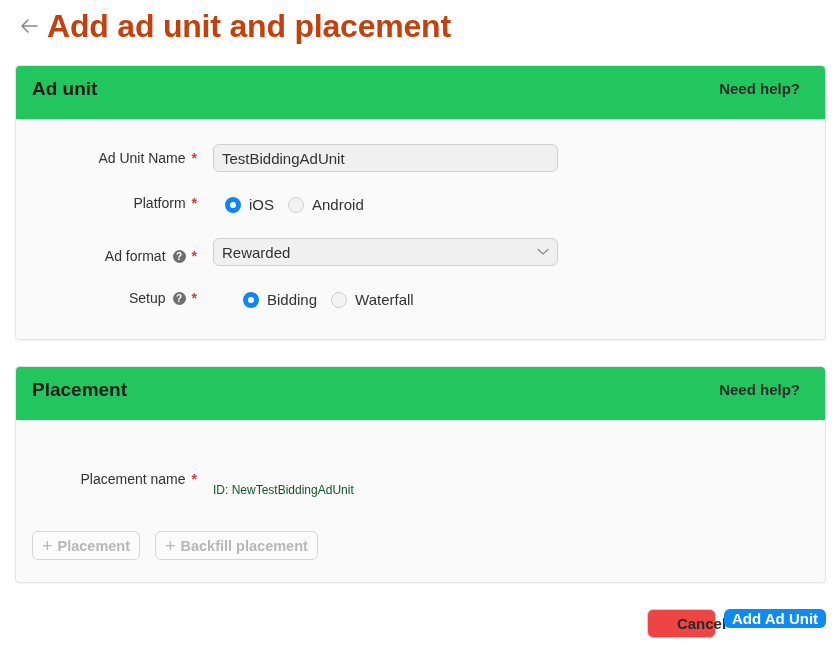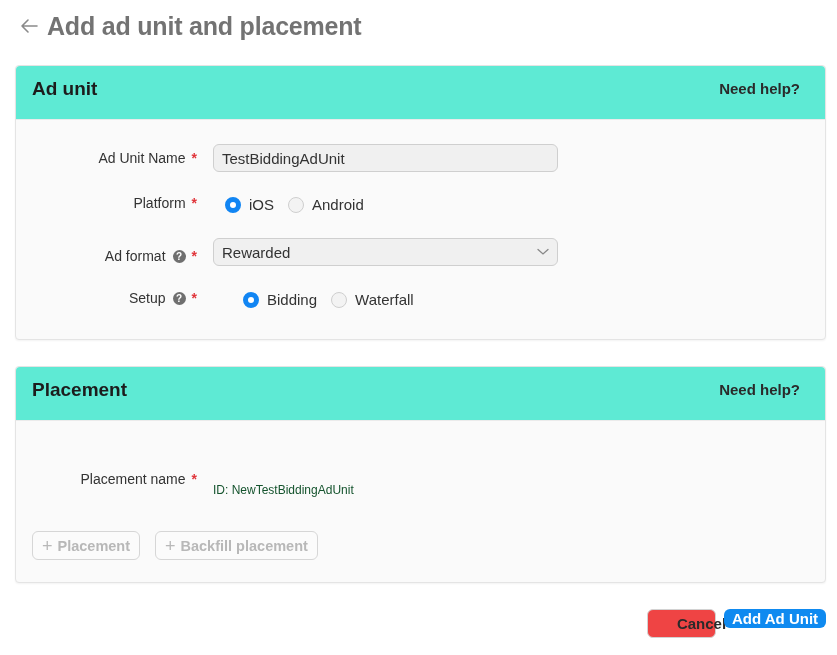--- a/index.html
+++ b/index.html
@@ -10,31 +10,31 @@
       color: #1f1f1f;
     }
     .page-header {
       position: absolute; left: 18px; top: 8px; height: 36px;
       display: flex; align-items: center;
     }
     .back-btn {
       width: 22px; height: 22px; display: flex; align-items: center; justify-content: center;
       cursor: pointer; margin-right: 7px;
     }
-    .page-title { font-size: 25px; font-weight: 700; color: #737373; letter-spacing: -0.2px; text-align: center; }
+    .page-title { font-size: 32px; font-weight: 700; color: #c2410c; letter-spacing: -0.2px; text-align: center; }
 
     .card {
       position: absolute; left: 15px; width: 811px;
       background: #fafafa;
       border: 1px solid #e4e4e4; border-radius: 4px;
       box-shadow: 0 1px 2px rgba(0,0,0,0.05);
     }
     .card-head {
       height: 54px; border-bottom: 1px solid #ebebeb;
-      background: #5eead4;
+      background: #22c55e;
       display: flex; align-items: center; justify-content: space-between;
       padding: 0 25px 8px 16px;
       border-radius: 4px 4px 0 0;
     }
     .card-title { font-size: 19px; font-weight: 700; color: #1c1c1c; }
     .help-link { font-size: 15px; font-weight: 700; color: #2a2a2a; cursor: pointer; }
 
     .row { position: absolute; left: 0; display: flex; align-items: center; }
     .label {
       position: absolute; right: 0; width: 200px; text-align: right;

